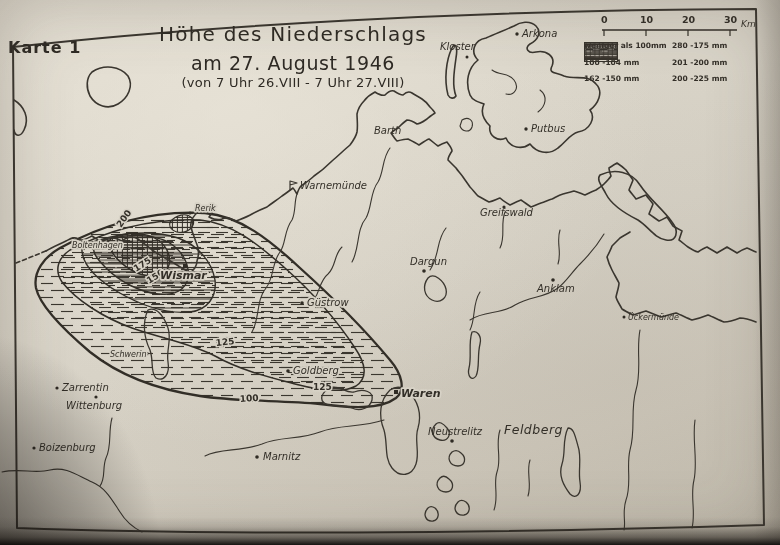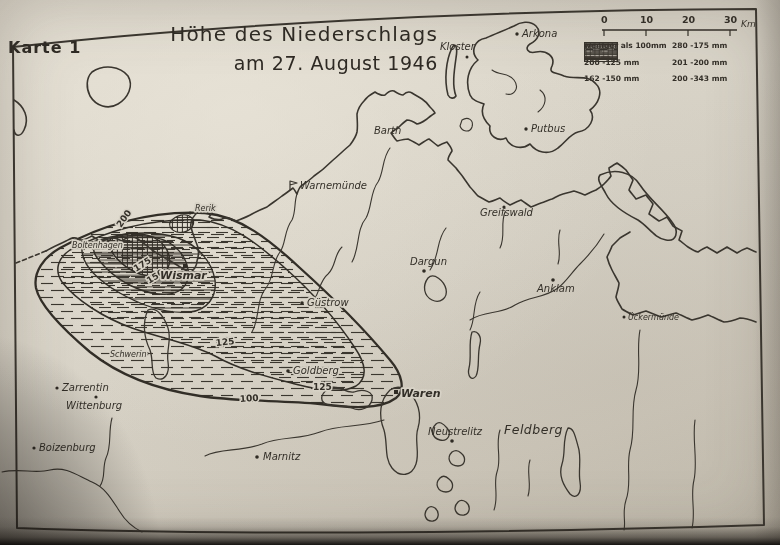--- a/index.html
+++ b/index.html
@@ -22,21 +22,21 @@
   svg text{font-family:"DejaVu Sans",sans-serif;fill:#332f28;}
   .town{font-style:italic;font-size:10px;}
   .town-sm{font-style:italic;font-size:8px;}
   .town-bold{font-style:italic;font-weight:bold;font-size:11px;}
   .town-big{font-style:italic;font-size:12.5px;letter-spacing:.5px;}
   .halo{paint-order:stroke;stroke:#d7d2c6;stroke-width:3.4px;stroke-linejoin:round;}
   .contour-lbl{font-size:9px;font-weight:bold;paint-order:stroke;stroke:#d7d2c6;stroke-width:3px;}
   .scale-num{font-size:9.5px;font-weight:bold;}
   .scale-unit{font-size:9px;font-style:italic;}
   .karte{position:absolute;left:8px;top:38px;font-size:16px;font-weight:bold;letter-spacing:1px;color:#2e2a24;}
-  .title{position:absolute;left:148px;top:22px;width:290px;text-align:right;color:#2e2a24;}
+  .title{position:absolute;left:148px;top:22px;width:290px;text-align:center;color:#2e2a24;}
   .title .l1{font-size:20px;letter-spacing:1.2px;}
   .title .l2{font-size:19px;margin-top:6px;letter-spacing:.6px;}
   .title .l3{font-size:13px;margin-top:1px;letter-spacing:.3px;}
   .legend{position:absolute;left:584px;top:42px;width:176px;
     display:grid;grid-template-columns:86px 90px;grid-template-rows:repeat(3,auto);grid-auto-flow:column;column-gap:2px;}
   .leg-item{display:flex;align-items:center;gap:4px;margin-bottom:8px;}
   .leg-label{font-size:7.5px;font-weight:bold;line-height:1.15;color:#332f28;}
 </style>
 </head>
 <body>
@@ -215,34 +215,35 @@
       <text class="scale-num" x="724" y="23" stroke="none">30</text>
       <text class="scale-unit" x="741" y="27" stroke="none">Km</text>
     </g>
   </svg>
 
   <div class="karte">Karte 1</div>
 
   <div class="title">
     <div class="l1">Höhe des Niederschlags</div>
     <div class="l2">am 27. August 1946</div>
+    <div class="l3">(von 7 Uhr 26.VIII - 7 Uhr 27.VIII)</div>
   </div>
 
   <div class="legend">
     <div class="leg-item">
       <svg width="34" height="20">
           <rect x="0.5" y="0.5" width="33" height="19" fill="url(#pat-sparse)" stroke="#37332c" stroke-width="1"></rect>
         </svg>
       <span class="leg-label">weniger als 100mm</span>
     </div>
     <div class="leg-item">
       <svg width="34" height="17">
           <rect x="0.5" y="0.5" width="33" height="16" fill="url(#pat-dashrow)" stroke="#37332c" stroke-width="1"></rect>
         </svg>
-      <span class="leg-label">200 -125 mm</span>
+      <span class="leg-label">100 -104 mm</span>
     </div>
     <div class="leg-item">
       <svg width="34" height="17">
           <rect x="0.5" y="0.5" width="33" height="16" fill="url(#pat-lines)" stroke="#37332c" stroke-width="1"></rect>
         </svg>
       <span class="leg-label">162 -150 mm</span>
     </div>
     <div class="leg-item">
       <svg width="34" height="17">
           <rect x="0.5" y="0.5" width="33" height="16" fill="url(#pat-linedash)" stroke="#37332c" stroke-width="1"></rect>
@@ -252,21 +253,21 @@
     <div class="leg-item">
       <svg width="34" height="17">
           <rect x="0.5" y="0.5" width="33" height="16" fill="url(#pat-dense)" stroke="#37332c" stroke-width="1"></rect>
         </svg>
       <span class="leg-label">201 -200 mm</span>
     </div>
     <div class="leg-item">
       <svg width="34" height="18">
           <rect x="0.5" y="0.5" width="33" height="17" fill="url(#pat-cross)" stroke="#37332c" stroke-width="1"></rect>
         </svg>
-      <span class="leg-label">200 -343 mm</span>
+      <span class="leg-label">200 -225 mm</span>
     </div>
   </div>
 
   <div class="vignette"></div>
   <div class="shadow-right"></div>
   <div class="shadow-corner-bl"></div>
   <div class="shadow-bottom"></div>
 </div>
 
 </body></html>

